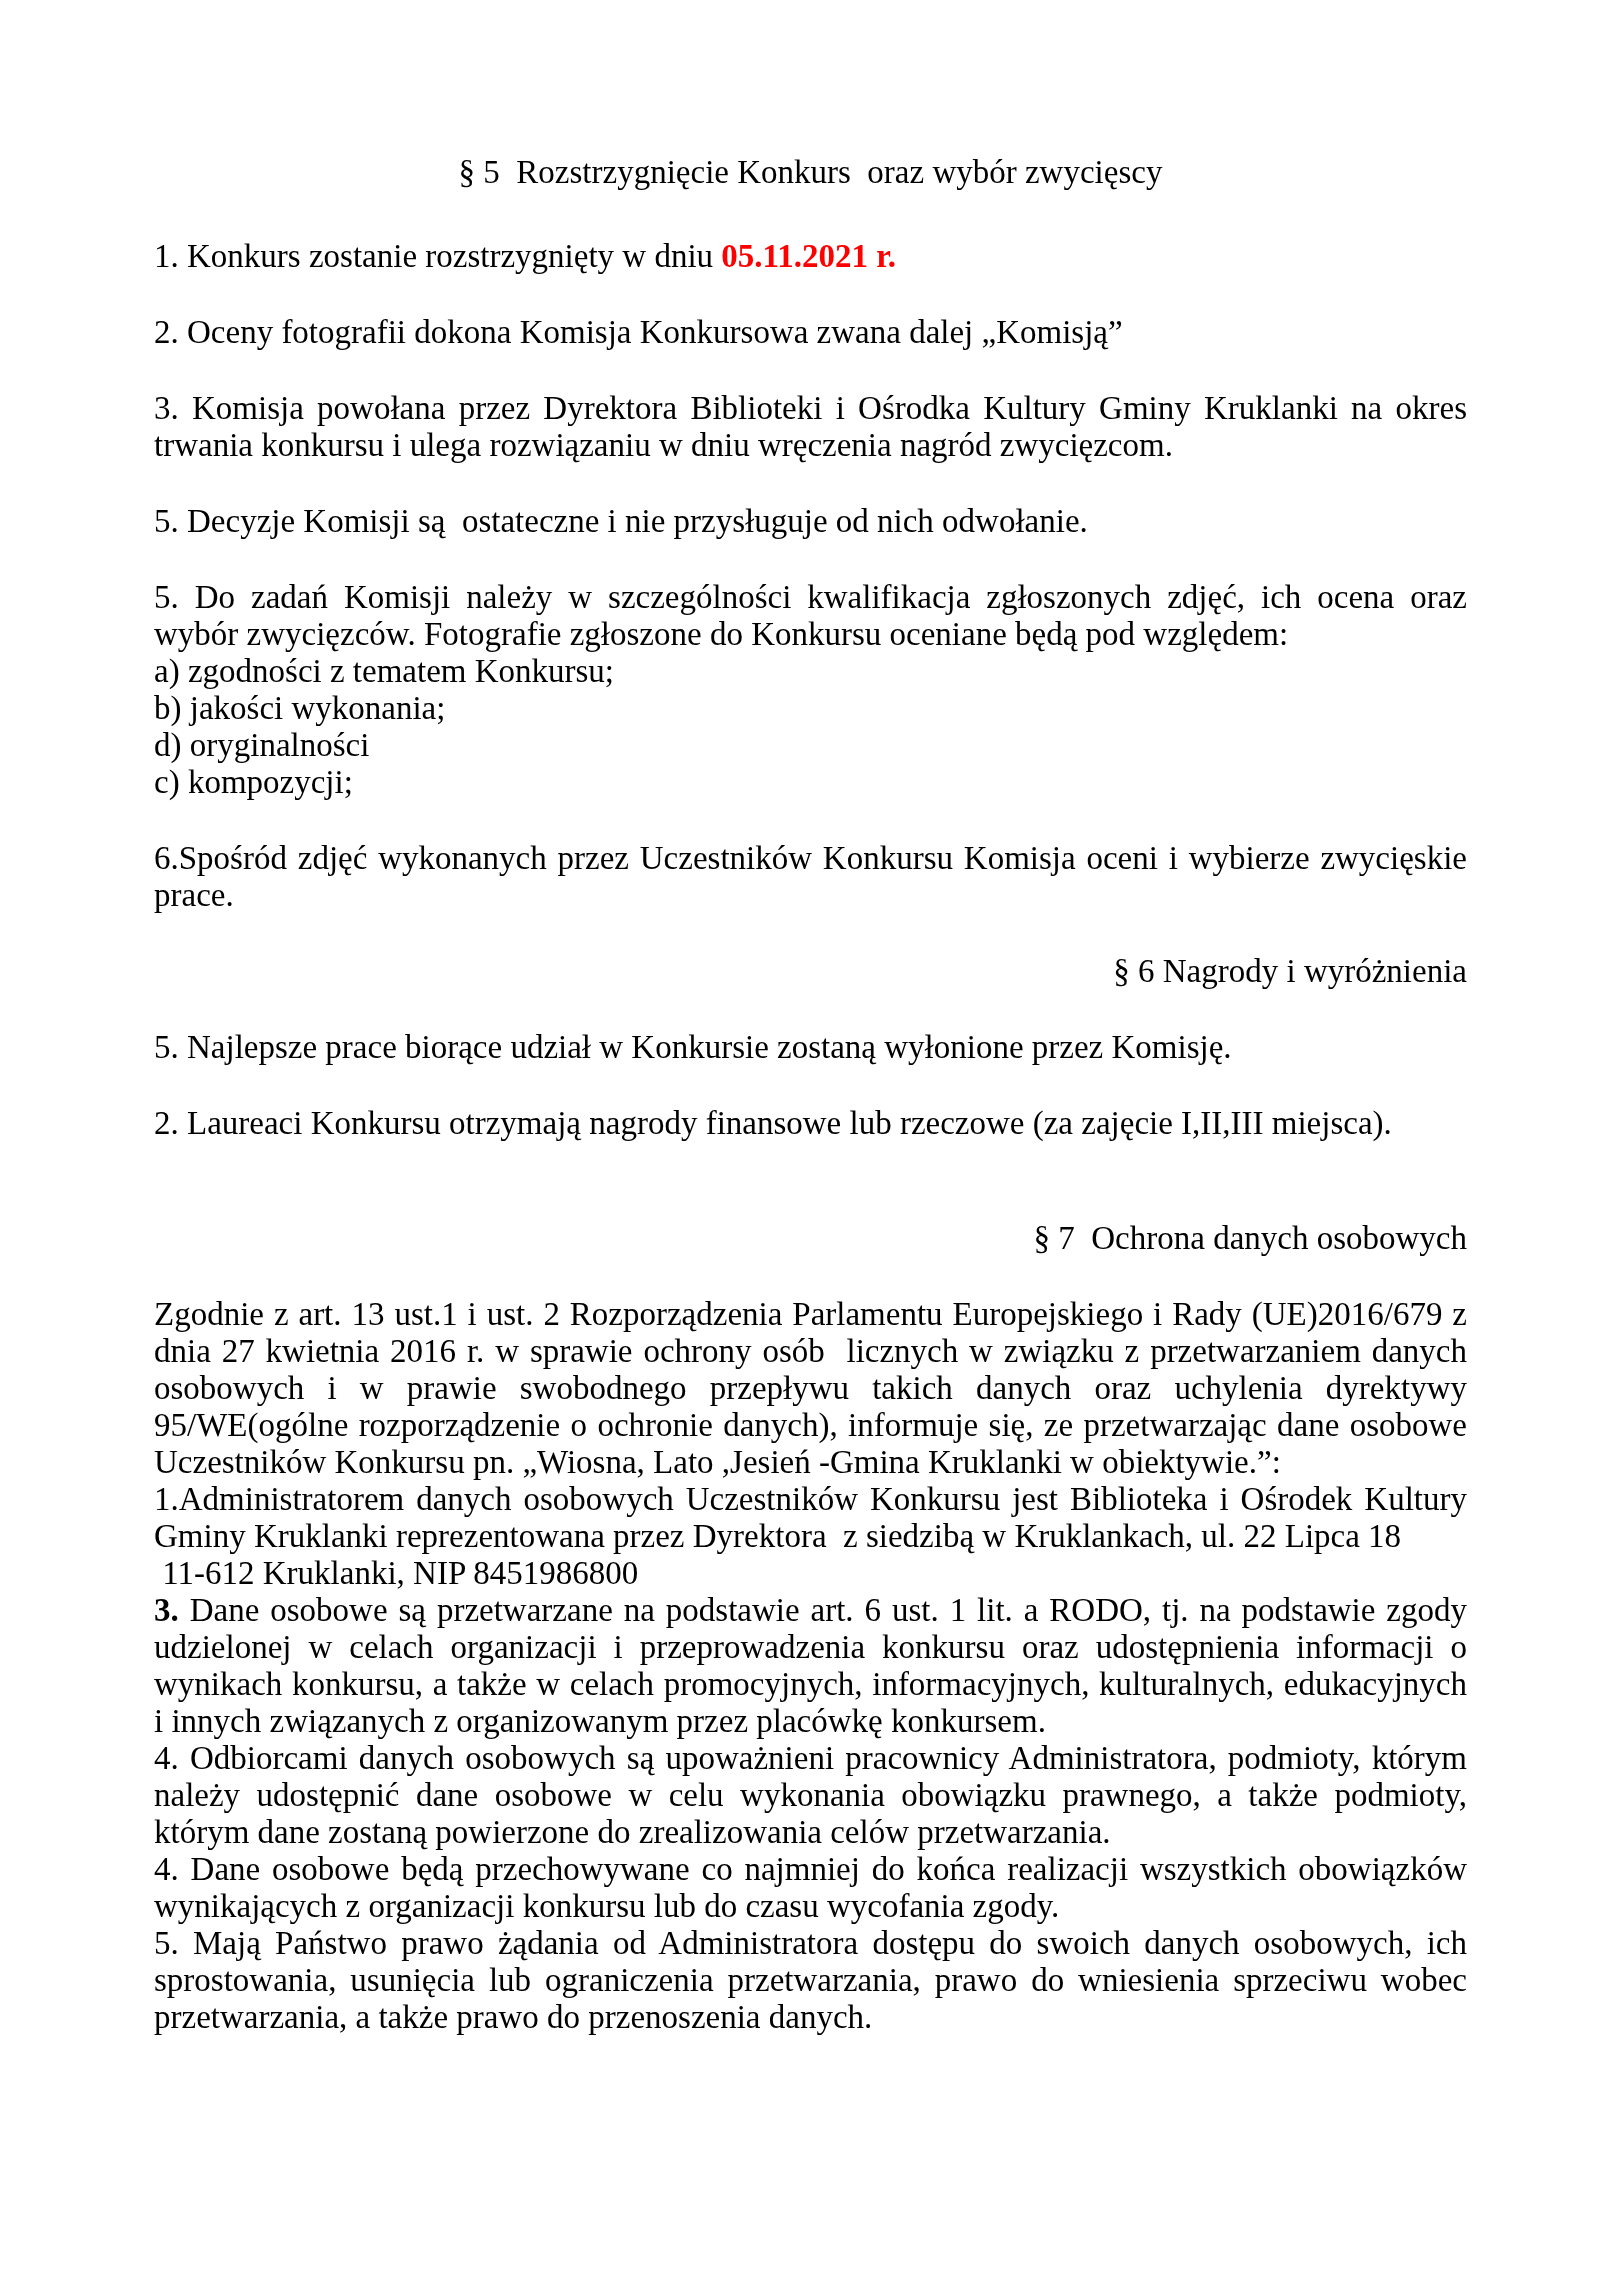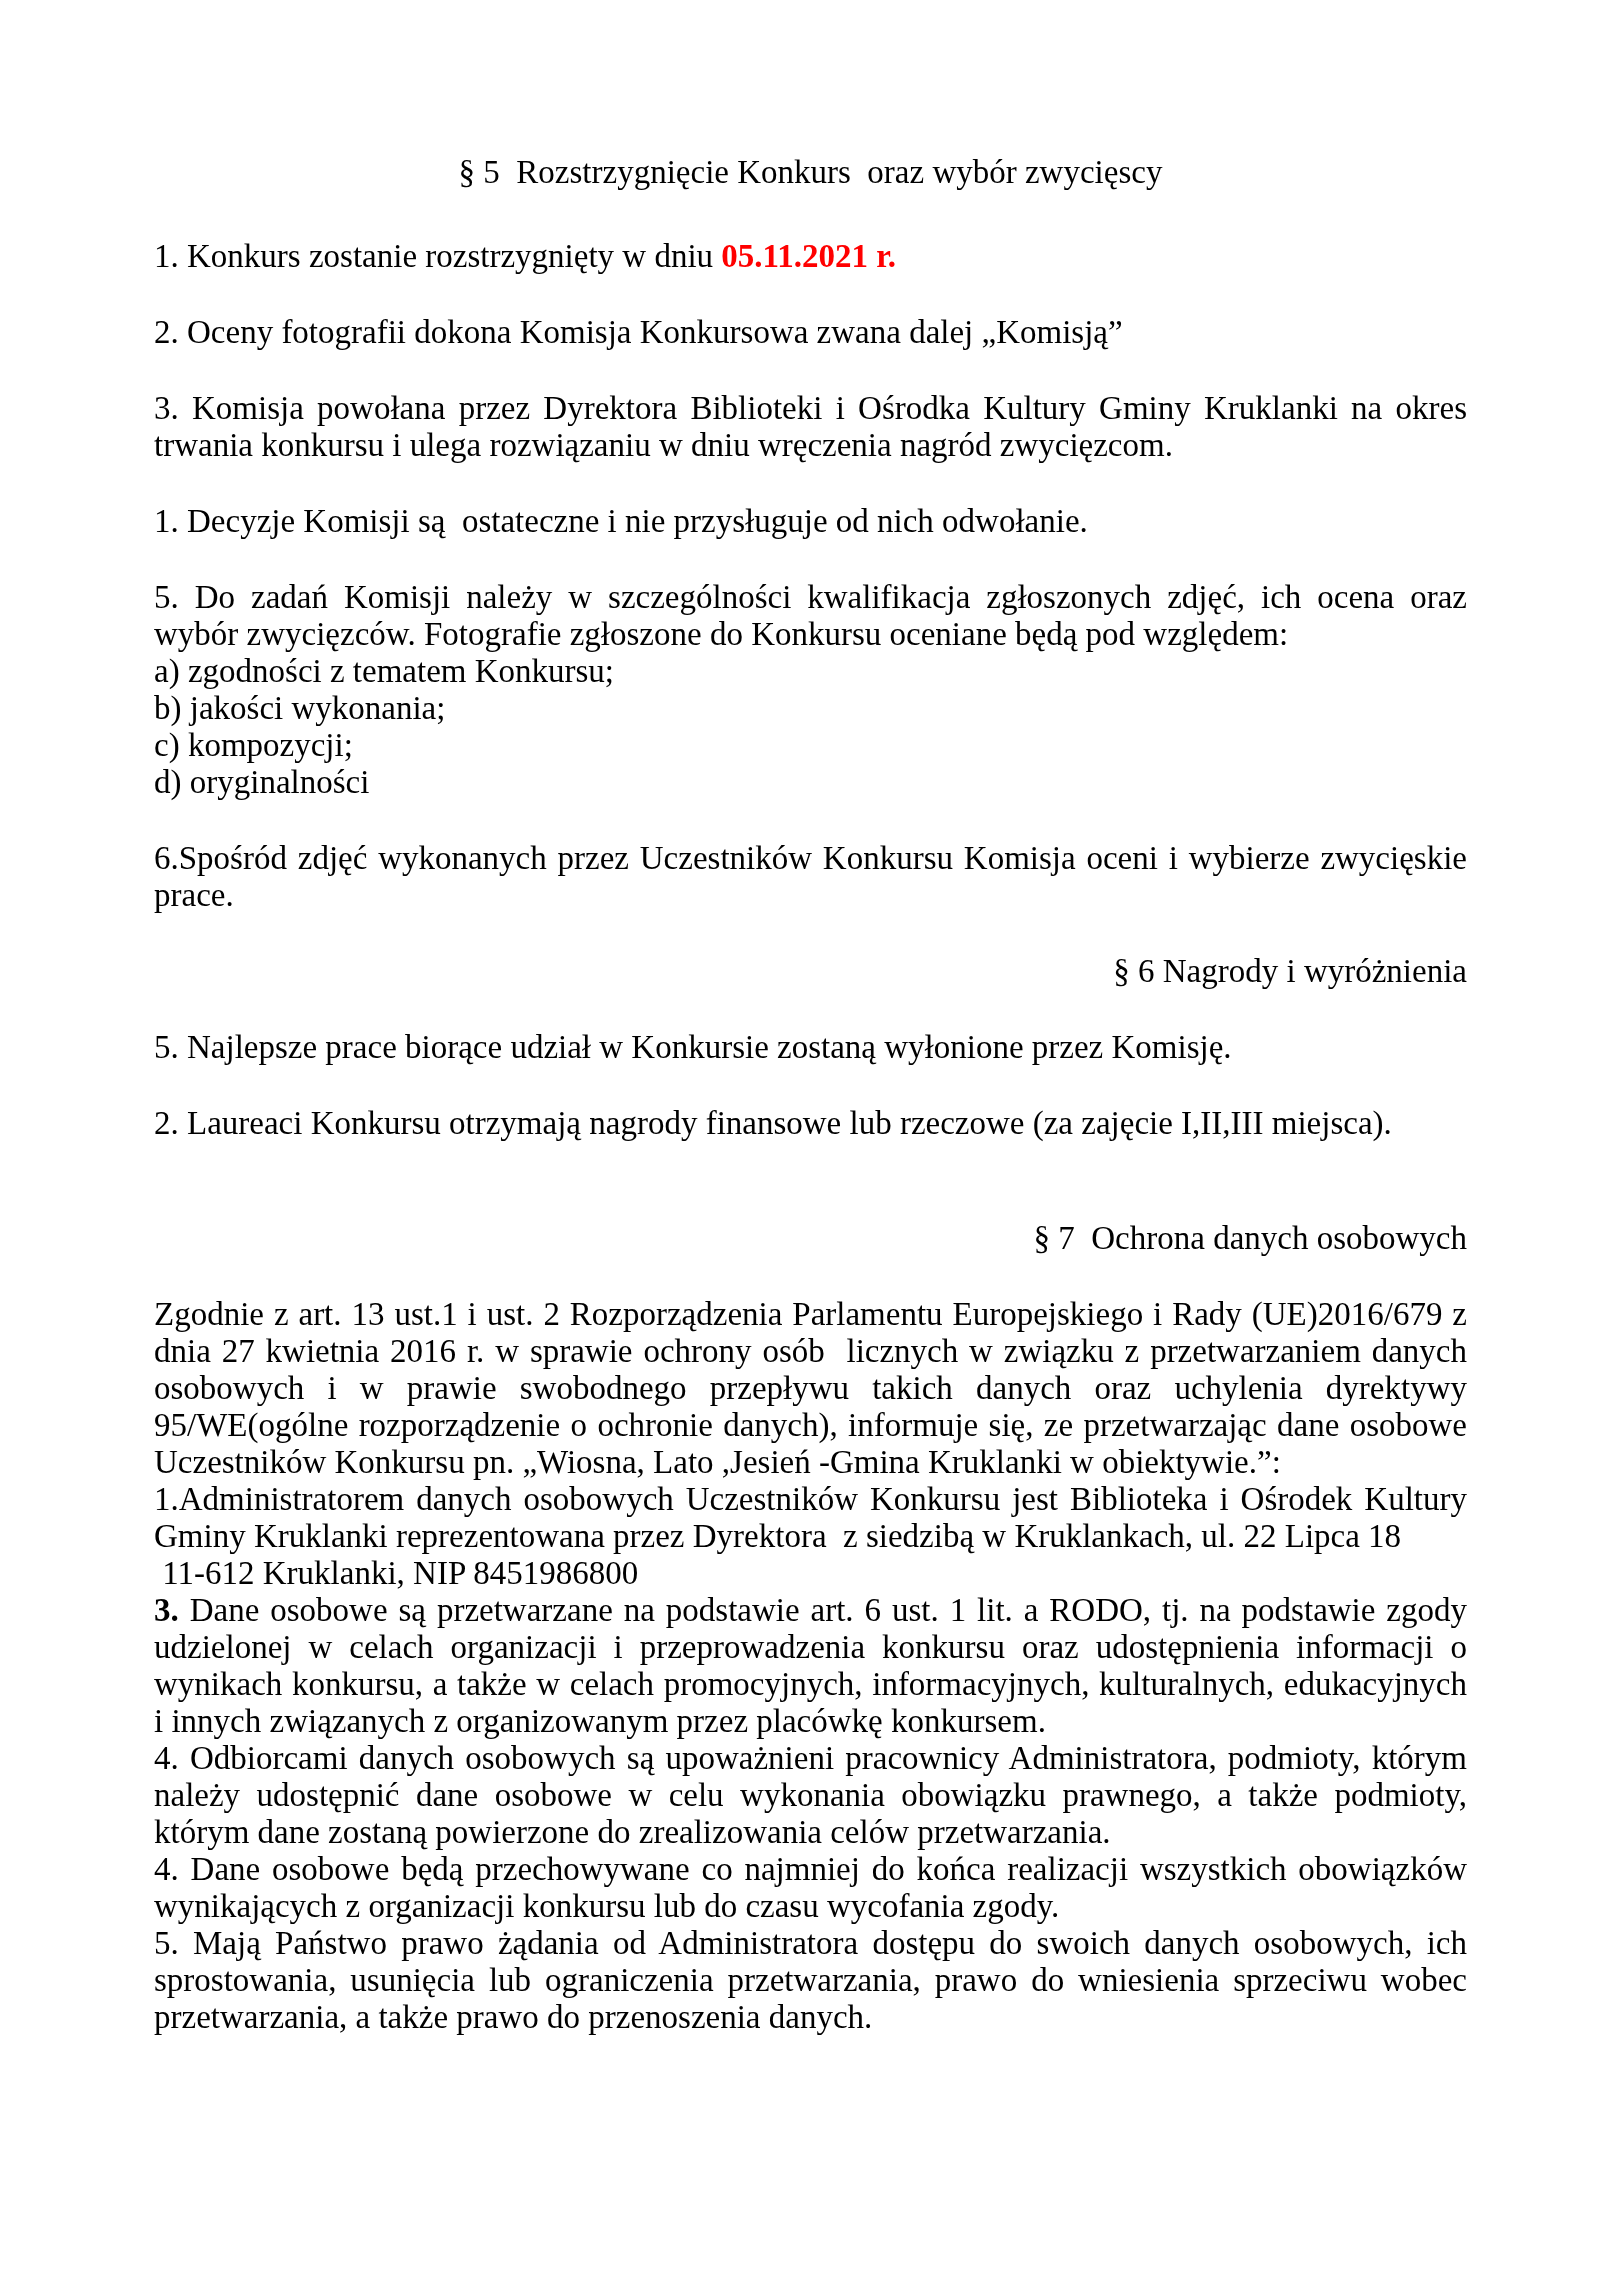--- a/index.html
+++ b/index.html
@@ -43,28 +43,28 @@
 <div class="page">
 
   <p class="heading-first">§ 5  Rozstrzygnięcie Konkurs  oraz wybór zwycięscy</p>
 
   <p class="sp"><span>1. Konkurs zostanie rozstrzygnięty w dniu </span><span class="hl">05.11.2021 r.</span></p>
 
   <p class="sp">2. Oceny fotografii dokona Komisja Konkursowa zwana dalej „Komisją”</p>
 
   <p class="sp">3. Komisja powołana przez Dyrektora Biblioteki i Ośrodka Kultury Gminy Kruklanki na okres trwania konkursu i ulega rozwiązaniu w dniu wręczenia nagród zwycięzcom.</p>
 
-  <p class="sp">1. Decyzje Komisji są  ostateczne i nie przysługuje od nich odwołanie.</p>
+  <p class="sp">5. Decyzje Komisji są  ostateczne i nie przysługuje od nich odwołanie.</p>
 
   <div class="criteria-block">
     <p>5. Do zadań Komisji należy w szczególności kwalifikacja zgłoszonych zdjęć, ich ocena oraz wybór zwycięzców. Fotografie zgłoszone do Konkursu oceniane będą pod względem:</p>
     <p>a) zgodności z tematem Konkursu;</p>
     <p>b) jakości wykonania;</p>
+    <p>d) oryginalności</p>
     <p>c) kompozycji;</p>
-    <p>d) oryginalności</p>
   </div>
 
   <p class="sp">6.Spośród zdjęć wykonanych przez Uczestników Konkursu Komisja oceni i wybierze zwycięskie prace.</p>
 
 
   <p class="heading">§ 6 Nagrody i wyróżnienia</p>
 
   <p class="sp">5. Najlepsze prace biorące udział w Konkursie zostaną wyłonione przez Komisję.</p>
 
   <p class="sp-lg">2. Laureaci Konkursu otrzymają nagrody finansowe lub rzeczowe (za zajęcie I,II,III miejsca).</p>

